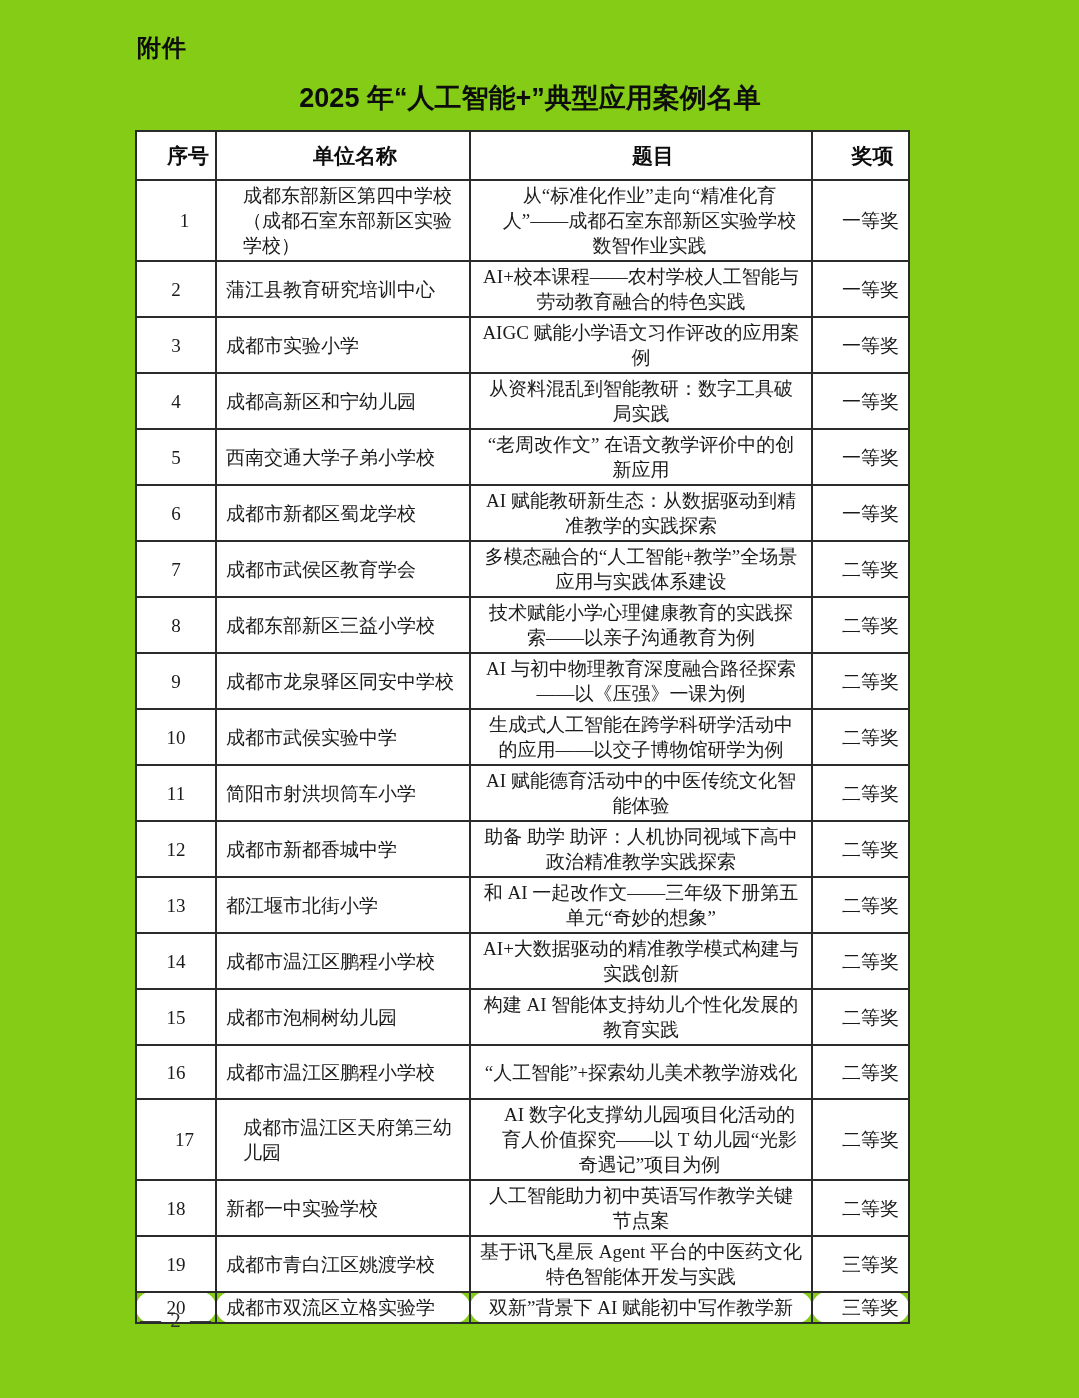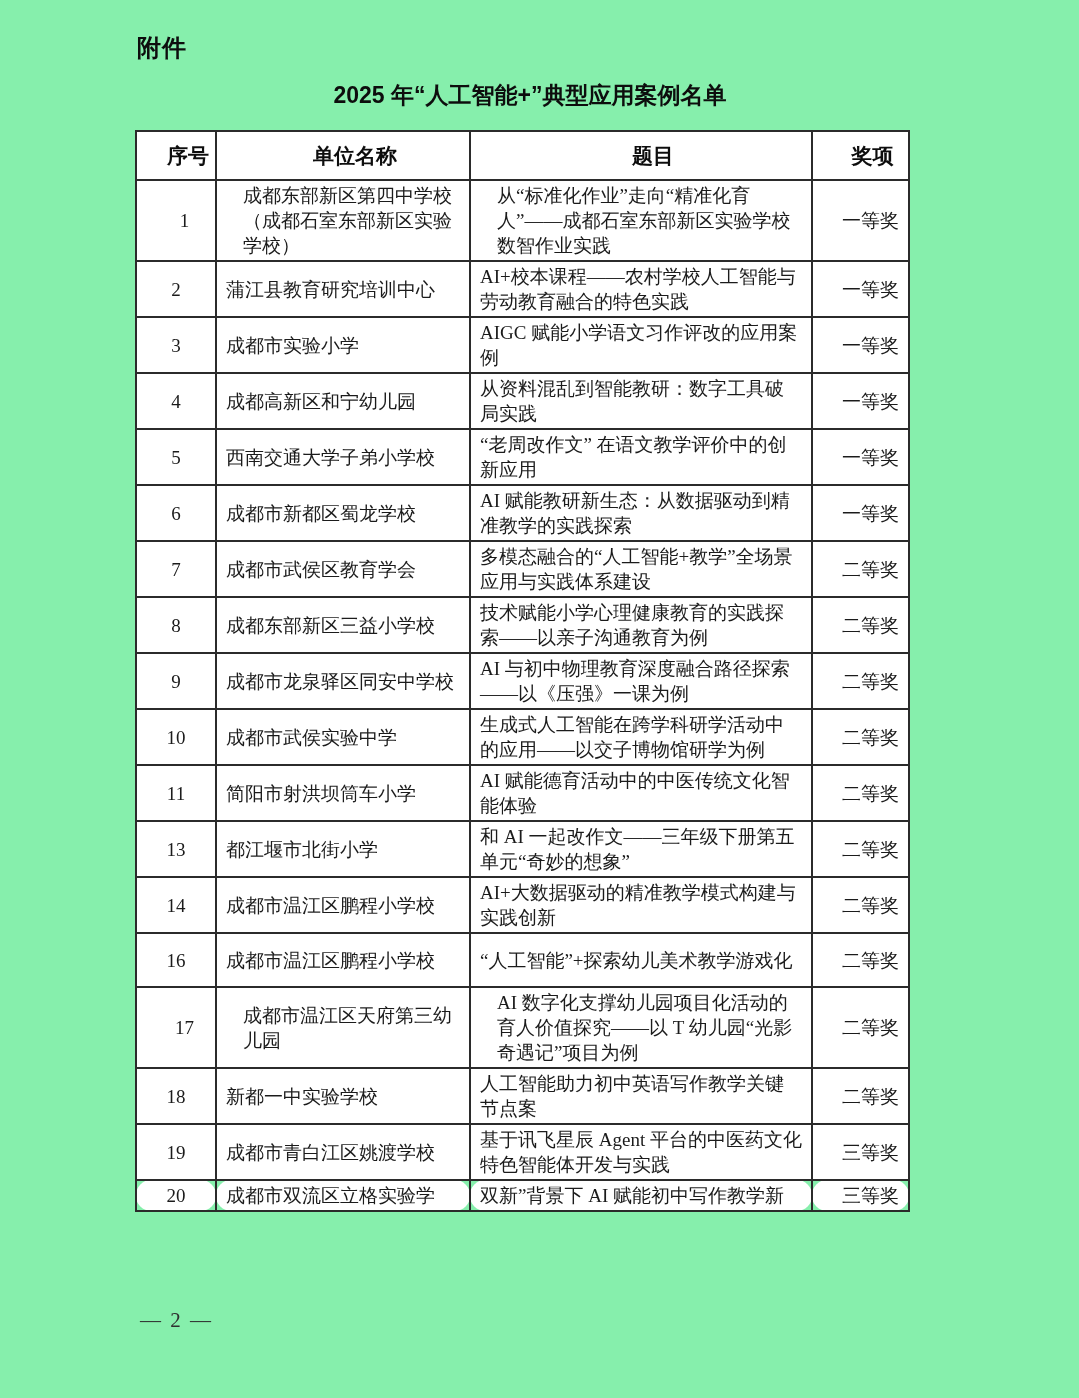--- a/index.html
+++ b/index.html
@@ -1,21 +1,21 @@
 <!DOCTYPE html>
 <html><head>
 <meta charset="utf-8">
 <style>
   * { margin: 0; padding: 0; box-sizing: border-box; }
   html, body { background: #e9e9e9; }
   .page {
     position: relative;
     width: 1079px;
     height: 1398px;
-    background: #86efac;
+    background: #84cc16;
     margin: 0 auto;
     font-family: "Liberation Serif", serif;
     color: #141414;
     overflow: hidden;
   }
   .attachment {
     position: absolute;
     left: 137px;
     top: 32px;
     font-size: 24px;
@@ -23,21 +23,21 @@
     font-family: "Liberation Sans", sans-serif;
     letter-spacing: 1px;
     color: #0d0d0d;
   }
   .doc-title {
     position: absolute;
     left: 135px;
     top: 80px;
     width: 790px;
     text-align: center;
-    font-size: 23px;
+    font-size: 27px;
     font-weight: bold;
     font-family: "Liberation Sans", sans-serif;
     color: #0d0d0d;
     white-space: nowrap;
   }
   table.cases {
     position: absolute;
     left: 135px;
     top: 130px;
     width: 773px;
@@ -64,21 +64,21 @@
     vertical-align: middle;
     color: #1b1b1b;
     background: #ffffff;
   }
   col.c-no    { width: 80px;  }
   col.c-unit  { width: 254px; }
   col.c-title { width: 342px; }
   col.c-award { width: 97px;  }
   td.cell-no    { text-align: center; font-size: 20px; }
   td.cell-unit  { text-align: left; }
-  td.cell-title { text-align: left; margin-top: 44px; }
+  td.cell-title { text-align: center; margin-top: 44px; }
   td.cell-award { text-align: right; padding: 2px 2px; }
   tr.r-2lines td { height: 54px; }
   tr.r-3lines td { height: 77px; padding-left: 26px; }
   tr.r-1line  td { height: 28px; border-radius: 15px; }
   .footer {
     position: absolute;
     left: 140px;
     top: 1308px;
     font-size: 21px;
     color: #2f2f2f;
@@ -171,29 +171,41 @@
           <td class="cell-title">生成式人工智能在跨学科研学活动中的应用——以交子博物馆研学为例</td>
           <td class="cell-award">二等奖</td>
         </tr>
         <tr class="r-2lines">
           <td class="cell-no">11</td>
           <td class="cell-unit">简阳市射洪坝筒车小学</td>
           <td class="cell-title">AI 赋能德育活动中的中医传统文化智能体验</td>
           <td class="cell-award">二等奖</td>
         </tr>
         <tr class="r-2lines">
+          <td class="cell-no">12</td>
+          <td class="cell-unit">成都市新都香城中学</td>
+          <td class="cell-title">助备 助学 助评：人机协同视域下高中政治精准教学实践探索</td>
+          <td class="cell-award">二等奖</td>
+        </tr>
+        <tr class="r-2lines">
           <td class="cell-no">13</td>
           <td class="cell-unit">都江堰市北街小学</td>
           <td class="cell-title">和 AI 一起改作文——三年级下册第五单元“奇妙的想象”</td>
           <td class="cell-award">二等奖</td>
         </tr>
         <tr class="r-2lines">
           <td class="cell-no">14</td>
           <td class="cell-unit">成都市温江区鹏程小学校</td>
           <td class="cell-title">AI+大数据驱动的精准教学模式构建与实践创新</td>
+          <td class="cell-award">二等奖</td>
+        </tr>
+        <tr class="r-2lines">
+          <td class="cell-no">15</td>
+          <td class="cell-unit">成都市泡桐树幼儿园</td>
+          <td class="cell-title">构建 AI 智能体支持幼儿个性化发展的教育实践</td>
           <td class="cell-award">二等奖</td>
         </tr>
         <tr class="r-2lines">
           <td class="cell-no">16</td>
           <td class="cell-unit">成都市温江区鹏程小学校</td>
           <td class="cell-title">“人工智能”+探索幼儿美术教学游戏化</td>
           <td class="cell-award">二等奖</td>
         </tr>
         <tr class="r-3lines">
           <td class="cell-no">17</td>

